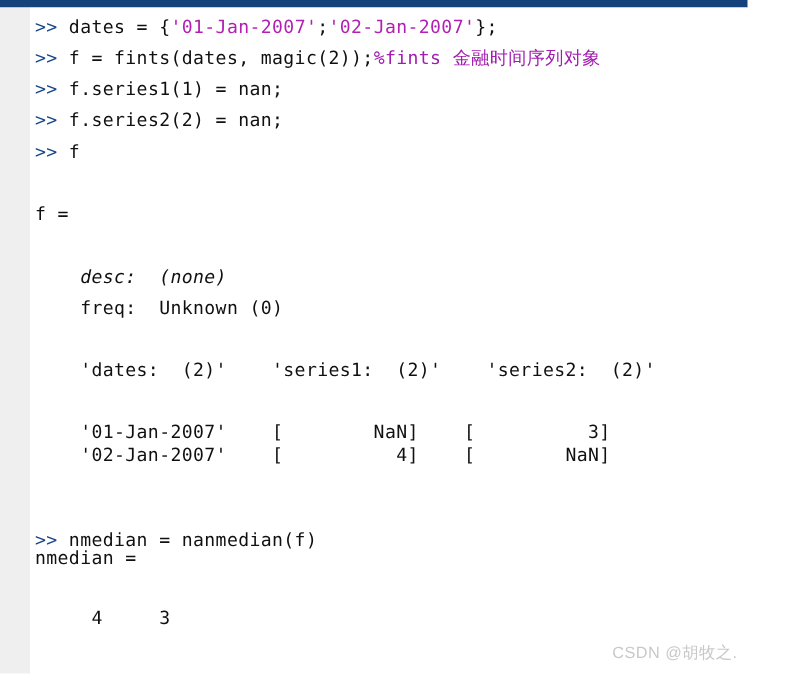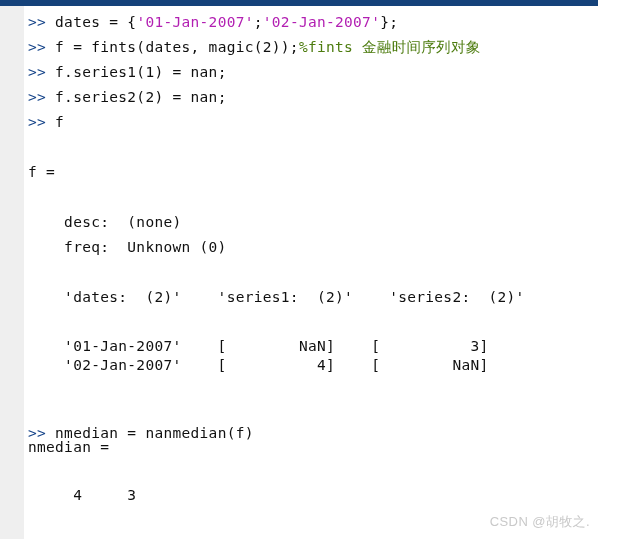--- a/index.html
+++ b/index.html
@@ -56,21 +56,21 @@
     white-space: pre;
     font-size: 14.5px;
     line-height: 16px;
     letter-spacing: 0.3px;
     color: #000000;
   }
 
   .prompt  { color: #17458a; }
   .code    { color: #101010; }
   .str     { color: #b21fb2; }
-  .comment { color: #4d7c0f; }
+  .comment { color: #a21caf; }
 
   #watermark {
     position: absolute;
     right: 8px;
     bottom: 8px;
     font-family: "Liberation Sans", sans-serif;
     font-size: 13px;
     color: #c9c9c9;
     letter-spacing: 0.4px;
     white-space: pre;
@@ -88,21 +88,21 @@
   <div id="gutter"></div>
 
   <div id="surface">
 
   <div class="line" style="top: 8px;"><span class="prompt">&gt;&gt; </span><span class="code">dates = {</span><span class="str">'01-Jan-2007'</span><span class="code">;</span><span class="str">'02-Jan-2007'</span><span class="code">};</span></div>
       <div class="line" style="top: 33px;"><span class="prompt">&gt;&gt; </span><span class="code">f = fints(dates, magic(2));</span><span class="comment">%fints 金融时间序列对象</span></div>
       <div class="line" style="top: 58px; text-align: right;"><span class="prompt">&gt;&gt; </span><span class="code">f.series1(1) = nan;</span></div>
       <div class="line" style="top: 83px;"><span class="prompt">&gt;&gt; </span><span class="code">f.series2(2) = nan;</span></div>
       <div class="line" style="top: 108px;"><span class="prompt">&gt;&gt; </span><span class="code">f</span></div>
       <div class="line" style="top: 158px;"><span class="code">f =</span></div>
-      <div class="line" style="top: 208px;"><span class="code">    desc:  (none)</span></div>
+      <div class="line" style="top: 208px; font-style: italic;"><span class="code">    desc:  (none)</span></div>
       <div class="line" style="top: 233px;"><span class="code">    freq:  Unknown (0)</span></div>
       <div class="line" style="top: 283px;"><span class="code">    'dates:  (2)'    'series1:  (2)'    'series2:  (2)'</span></div>
       <div class="line" style="top: 308px; margin-top: 24px;"><span class="code">    '01-Jan-2007'    [        NaN]    [          3]</span></div>
       <div class="line" style="top: 351px;"><span class="code">    '02-Jan-2007'    [          4]    [        NaN]</span></div>
       <div class="line" style="top: 383px; margin-top: 36px;"><span class="prompt">&gt;&gt; </span><span class="code">nmedian = nanmedian(f)</span></div>
       <div class="line" style="top: 433px;"><span class="code">nmedian =</span></div>
       <div class="line" style="top: 481px;"><span class="code">     4     3</span></div>
     </div>
 
   <div id="watermark">CSDN @胡牧之.</div>

